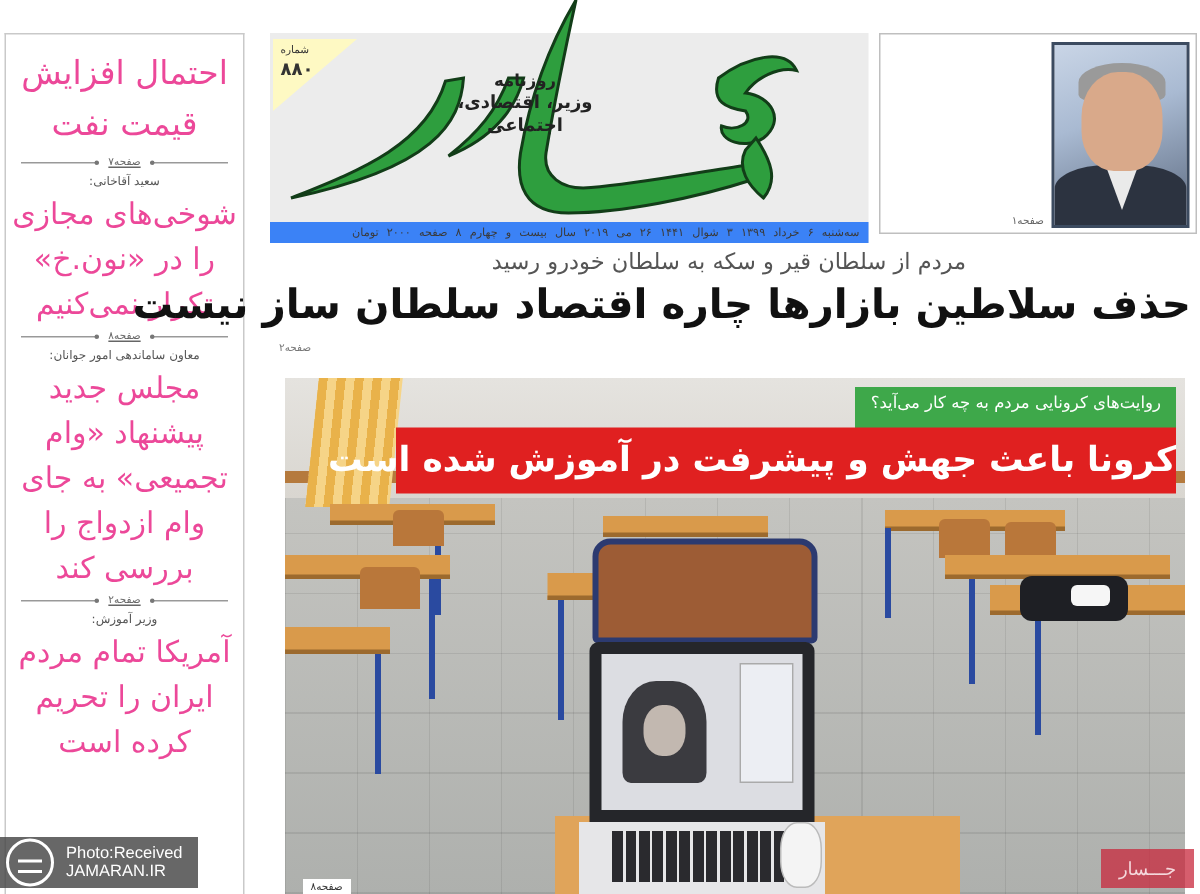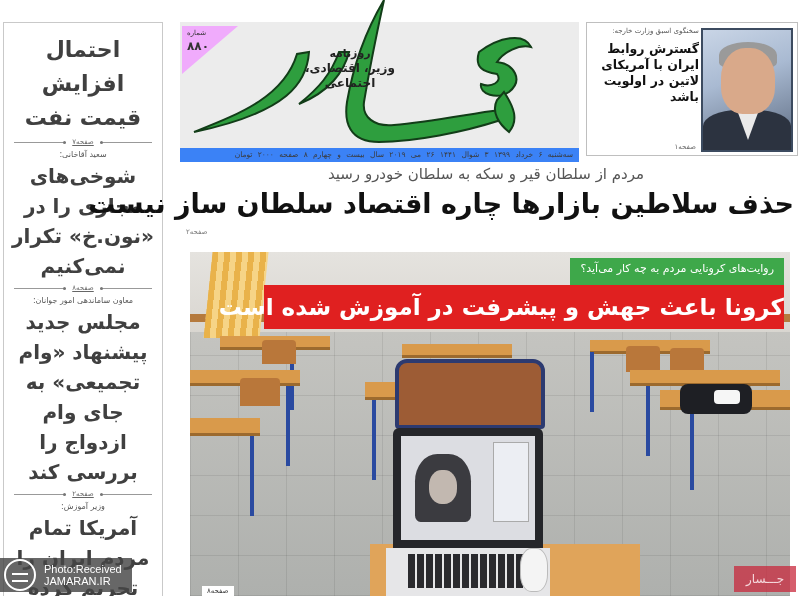--- a/index.html
+++ b/index.html
@@ -8,41 +8,41 @@
 
   
   .left-col {
     position: absolute; left: 3px; top: 22px; width: 160px; height: 574px;
     border: 1px solid #c9c9c9; border-bottom: none; background: #fff;
     text-align: center; overflow: hidden;
   }
   .lc-story { padding: 0 4px; }
   .lc-kicker { font-size: 8px; color: #555; margin-top: 3px; line-height: 12px; }
   .lc-head {
-    font-family: "DejaVu Sans", sans-serif; font-weight: 700; color: #404040;
+    font-family: "DejaVu Sans", sans-serif; font-weight: 400; color: #ec4899;
     line-height: 30px; font-size: 20px; letter-spacing: -0.5px;
   }
   .lc-head.big { font-size: 22px; line-height: 34px; margin-top: 10px; }
   .lc-page {
     display: flex; align-items: center; justify-content: center; gap: 6px;
     font-size: 7px; color: #666; margin: 3px 6px 3px; text-decoration: underline;
   }
   .lc-page .rule { flex: 1; height: 1px; background: #999; position: relative; }
   .lc-page .rule::after { content: ""; position: absolute; top: -1px; width: 3px; height: 3px; border-radius: 50%; background: #777; }
   .lc-page .rule.l::after { left: 0; }
   .lc-page .rule.r::after { right: 0; }
 
   
   .masthead {
     position: absolute; left: 180px; top: 22px; width: 399px; height: 140px;
     background: #ececec;
   }
   .issue-tag {
     position: absolute; left: 2px; top: 4px; width: 56px; height: 48px;
-    background: #f0abfc; clip-path: polygon(0 0, 100% 0, 0 100%); padding-left: 32px;
+    background: #fef9c3; clip-path: polygon(0 0, 100% 0, 0 100%); padding-left: 32px;
   }
   .issue-tag span { position: absolute; left: 5px; color: #333; }
   .issue-label { top: 3px; font-size: 7px; }
   .issue-num { top: 13px; font-size: 12px; font-weight: bold; }
   .logo {
     position: absolute; right: 30px; top: -30px; width: 370px; height: 160px;
   }
   .tagline {
     position: absolute; left: 100px; top: 24px; width: 140px; text-align: center;
     font-weight: bold; color: #222; line-height: 15px;
@@ -201,24 +201,20 @@
   <div class="dateline">سه‌شنبه  ۶ خرداد ۱۳۹۹  ۳ شوال ۱۴۴۱  ۲۶ می ۲۰۱۹  سال بیست و چهارم  ۸ صفحه  ۲۰۰۰ تومان</div>
 </div>
 
 <div class="top-box">
   <div class="tb-photo">
     <div class="tb-suit"></div>
     <div class="tb-collar"></div>
     <div class="tb-hair"></div>
     <div class="tb-face"></div>
   </div>
-  <div class="tb-text">
-    <div class="tb-kicker">سخنگوی اسبق وزارت خارجه:</div>
-    <div class="tb-head">گسترش روابط ایران با آمریکای لاتین در اولویت باشد</div>
-  </div>
   <div class="tb-page">صفحه۱</div>
 </div>
 
 <div class="sub-head">مردم از سلطان قیر و سکه به سلطان خودرو رسید</div>
 <div class="main-head">حذف سلاطین بازارها چاره اقتصاد سلطان ساز نیست</div>
 <div class="main-page">صفحه۲</div>
 
 <div class="photo">
   <div class="ph-wall"></div>
   <div class="ph-wainscot"></div>

